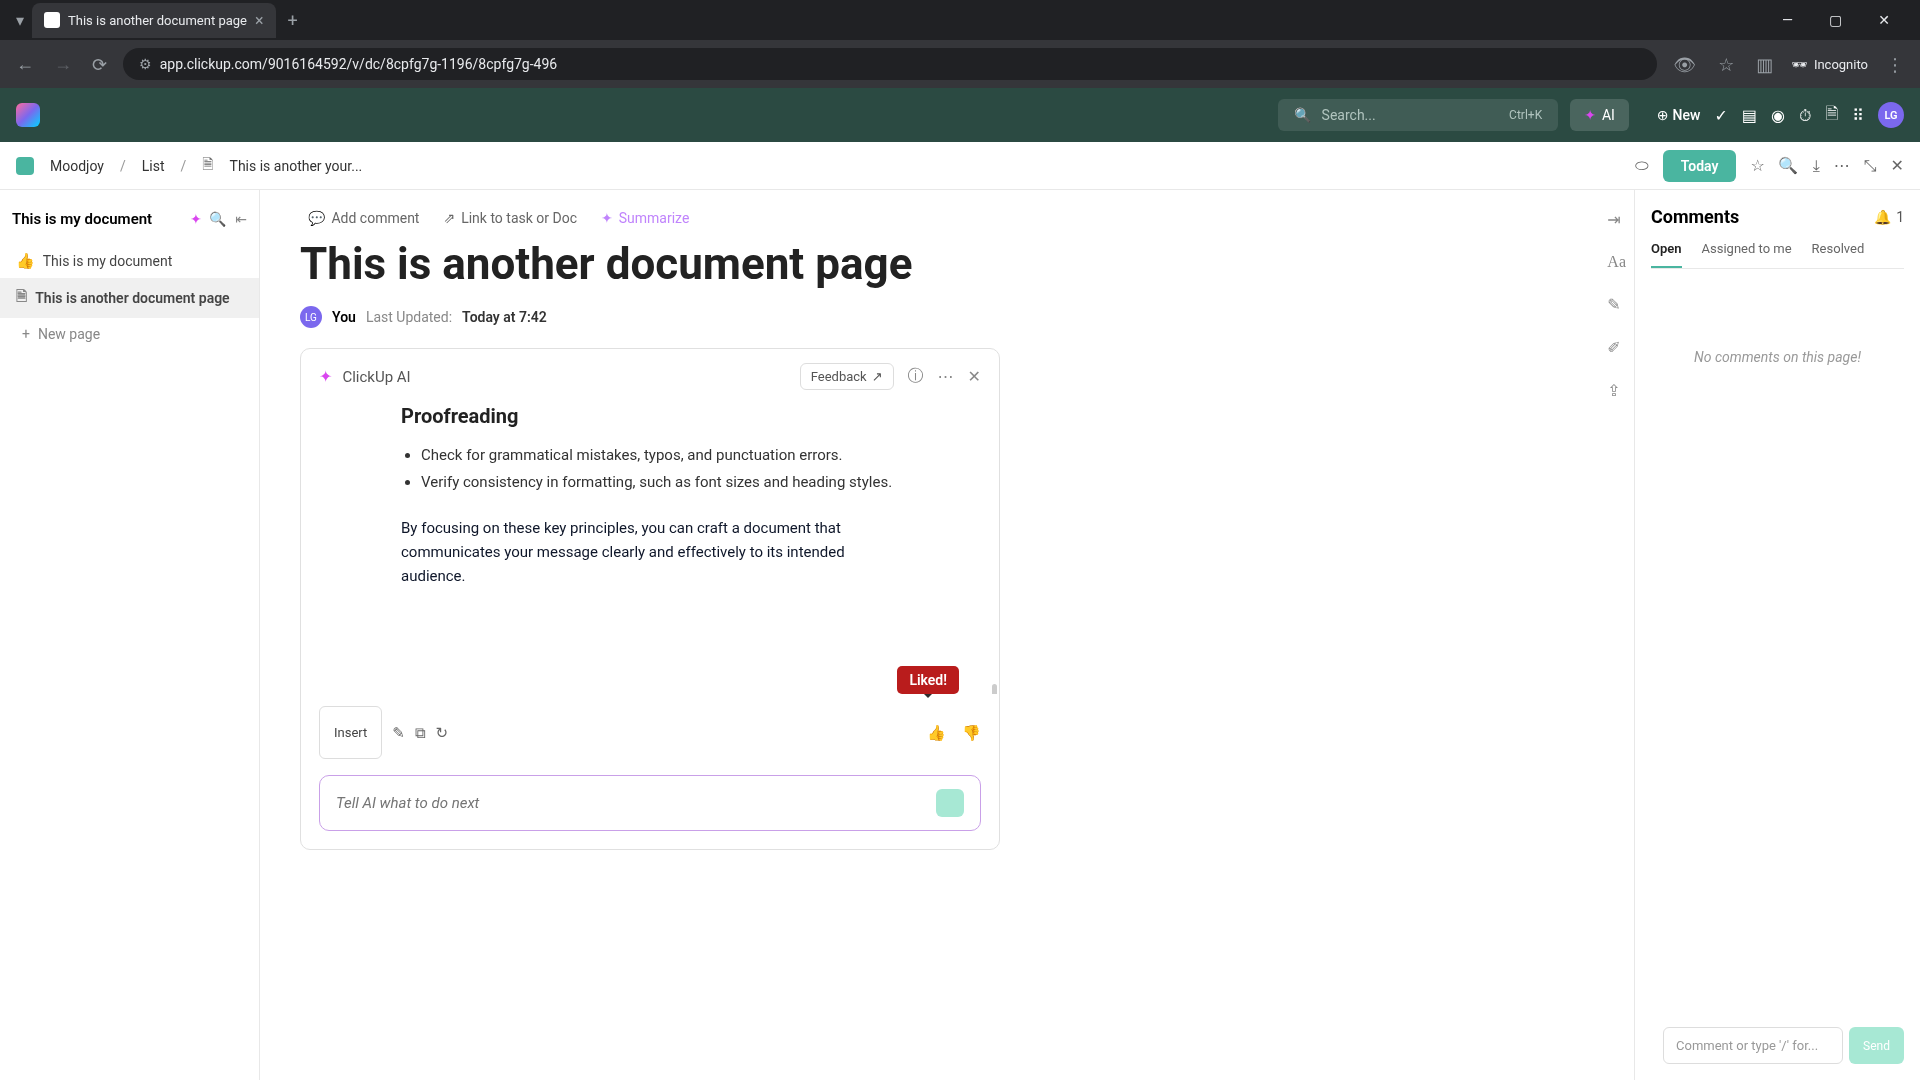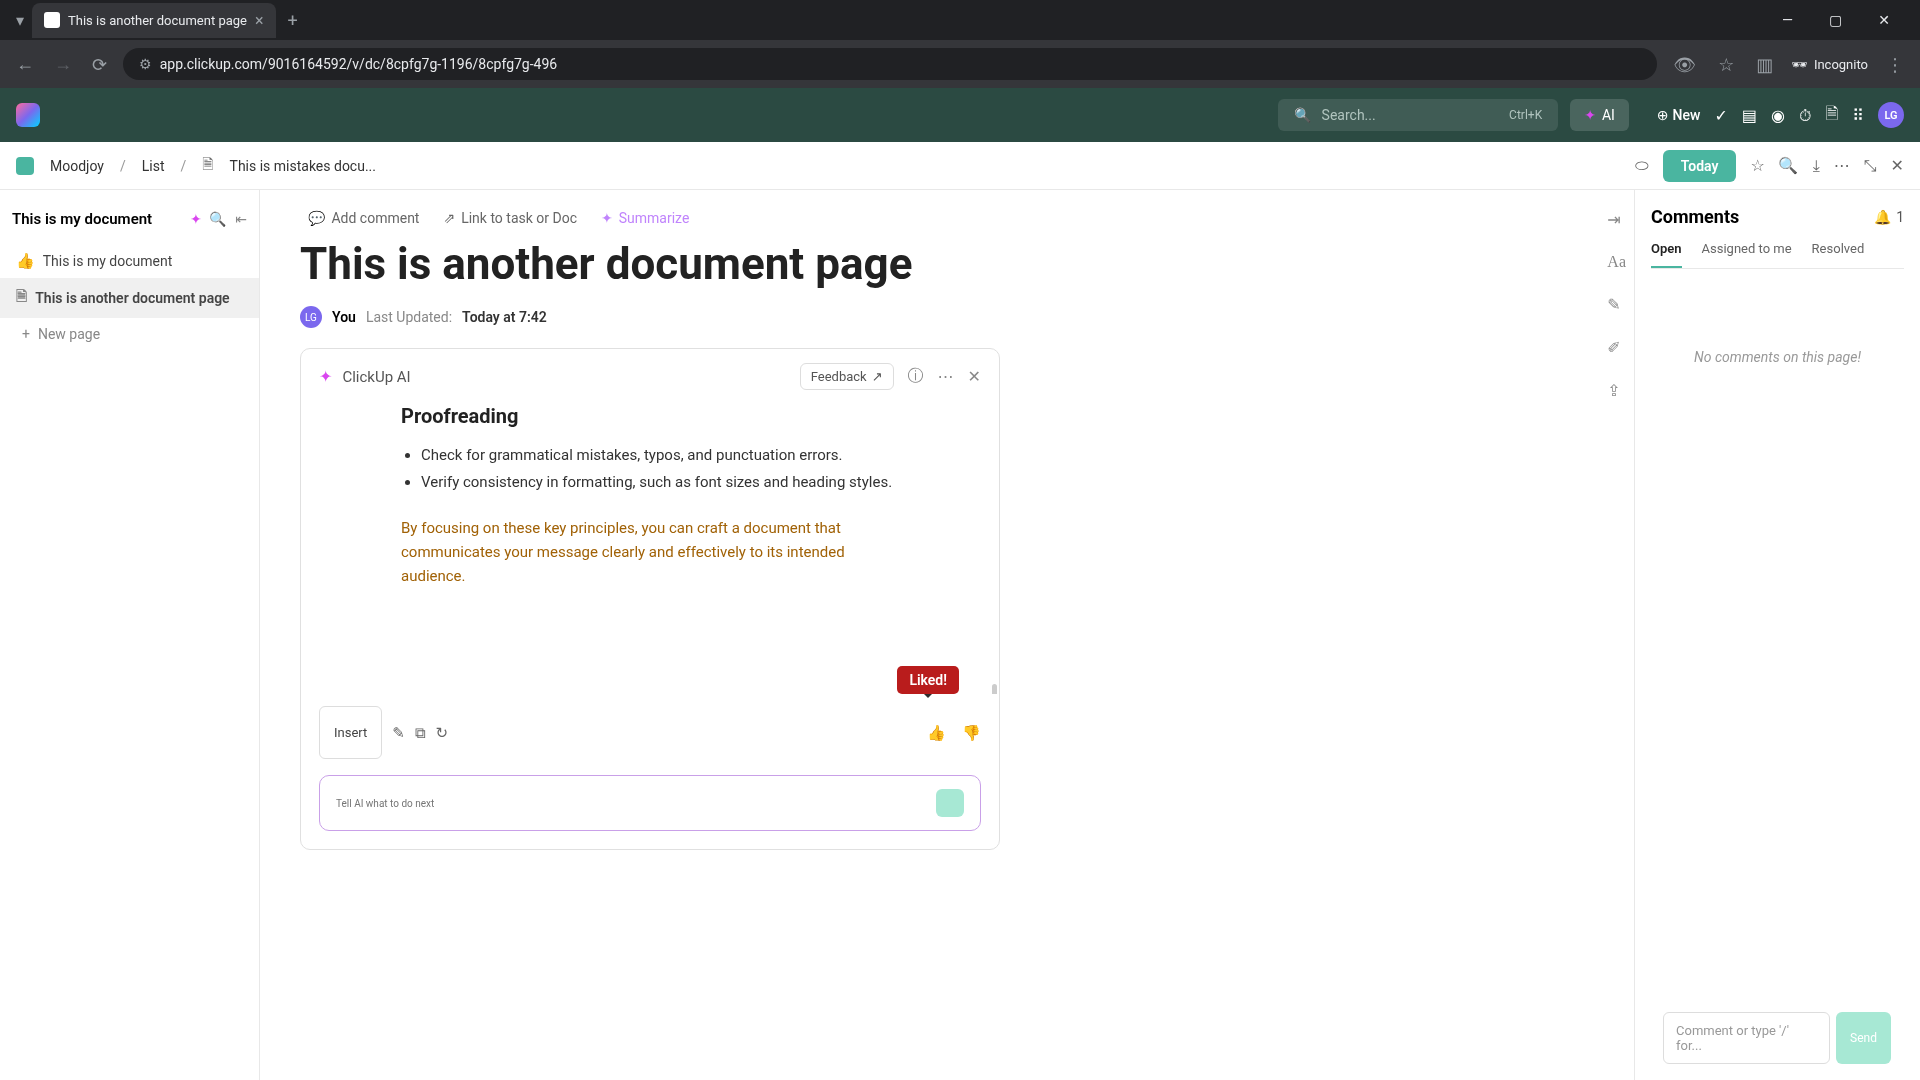--- a/index.html
+++ b/index.html
@@ -79,43 +79,43 @@
 
 .ai-panel { border: 1px solid #e0e0e0; border-radius: 10px; padding: 0; width: 700px; }
 .ai-panel-header { display: flex; align-items: center; padding: 14px 18px; gap: 10px; }
 .ai-name { color: #555; font-size: 15px; }
 .ai-header-actions { margin-left: auto; display: flex; align-items: center; gap: 14px; }
 .feedback-btn { display: flex; align-items: center; gap: 5px; border: 1px solid #ddd; border-radius: 6px; padding: 5px 10px; font-size: 13px; color: #555; cursor: pointer; }
 .ai-content { padding: 0 28px 0 100px; height: 290px; overflow: hidden; position: relative; }
 .ai-heading { font-size: 20px; font-weight: 700; color: #222; margin-bottom: 14px; }
 .ai-list { list-style: disc; margin-left: 20px; margin-bottom: 20px; }
 .ai-list li { font-size: 15px; color: #333; line-height: 1.8; }
-.ai-paragraph { font-size: 15px; color: #a16207; line-height: 1.6; max-width: 500px; }
+.ai-paragraph { font-size: 15px; color: #0f172a; line-height: 1.6; max-width: 500px; }
 .ai-scroll { position: absolute; right: 2px; top: 280px; width: 5px; height: 90px; background: #ccc; border-radius: 3px; }
 .ai-footer { display: flex; align-items: center; padding: 12px 18px; gap: 10px; position: relative; }
 .insert-btn { border: 1px solid #ddd; border-radius: 6px; padding: 18px 14px; font-size: 13px; color: #444; cursor: pointer; background: #fff; }
 .footer-icon { color: #666; cursor: pointer; font-size: 15px; }
 .footer-right { margin-left: auto; display: flex; gap: 16px; align-items: center; }
 .liked-tooltip { position: absolute; right: 40px; top: -28px; background: #b91c1c; color: #fff; font-size: 14px; padding: 6px 12px; border-radius: 5px; font-weight: 600; }
 .liked-tooltip::after { content: ''; position: absolute; bottom: -4px; left: 50%; margin-left: -4px; border: 4px solid transparent; border-top-color: #2d2d2d; border-bottom: none; }
 .ai-input-row { padding: 4px 18px 18px; }
 .ai-input { border: 1.5px solid #c9a0e8; border-radius: 10px; padding: 13px 16px; display: flex; align-items: center; }
-.ai-input input { border: none; outline: none; flex: 1; font-size: 10px; color: #0c4a6e; }
+.ai-input input { border: none; outline: none; flex: 1; font-size: 15px; color: #0c4a6e; font-style: italic; }
 .ai-send { width: 28px; height: 28px; border-radius: 6px; background: #a7e8d4; cursor: pointer; }
 
 
 .comments-panel { width: 286px; border-left: 1px solid #e8e8e8; padding: 16px; position: relative; }
 .comments-header { display: flex; align-items: center; justify-content: space-between; margin-bottom: 14px; }
 .comments-title { font-size: 18px; font-weight: 700; }
 .comments-notif { display: flex; align-items: center; gap: 4px; color: #555; font-size: 14px; }
 .comments-tabs { display: flex; gap: 20px; border-bottom: 1px solid #e8e8e8; margin-bottom: 20px; font-size: 13px; }
 .comments-tab { padding-bottom: 10px; color: #666; cursor: pointer; }
 .comments-tab.active { color: #222; font-weight: 600; border-bottom: 2px solid #4ab5a0; }
 .no-comments { text-align: center; color: #999; font-style: italic; font-size: 14px; margin-top: 80px; }
-.comment-input-row { position: absolute; bottom: 16px; left: 16px; right: 29px; display: flex; gap: 6px; padding-left: 12px; }
+.comment-input-row { position: absolute; bottom: 16px; left: 16px; right: 16px; display: flex; gap: 6px; padding-left: 12px; }
 .comment-input { flex: 1; border: 1px solid #ddd; border-radius: 6px; padding: 10px 12px; font-size: 13px; color: #999; }
 .comment-send { background: #a7e8d4; color: #fff; border: none; border-radius: 6px; padding: 10px 14px; font-size: 12px; cursor: not-allowed; }
 </style>
 </head>
 <body>
 
 <div class="browser-chrome">
   <div class="tab-bar">
     <span class="tab-dropdown">▾</span>
     <div class="tab">
@@ -181,21 +181,21 @@
 </div>
 
 <div class="breadcrumb-bar">
   <div class="breadcrumb">
     <span class="bc-icon"></span>
     <span>Moodjoy</span>
     <span class="bc-sep">/</span>
     <span>List</span>
     <span class="bc-sep">/</span>
     <span class="bc-doc-icon">🗎</span>
-    <span>This is mistakes docu...</span>
+    <span>This is another your...</span>
   </div>
   <div class="breadcrumb-actions">
     <span class="bc-action-icon">⬭</span>
     <button class="share-btn">Today</button>
     <span class="bc-action-icon">☆</span>
     <span class="bc-action-icon">🔍</span>
     <span class="bc-action-icon">⤓</span>
     <span class="bc-action-icon">⋯</span>
     <span class="bc-action-icon">⤡</span>
     <span class="bc-action-icon">✕</span>

